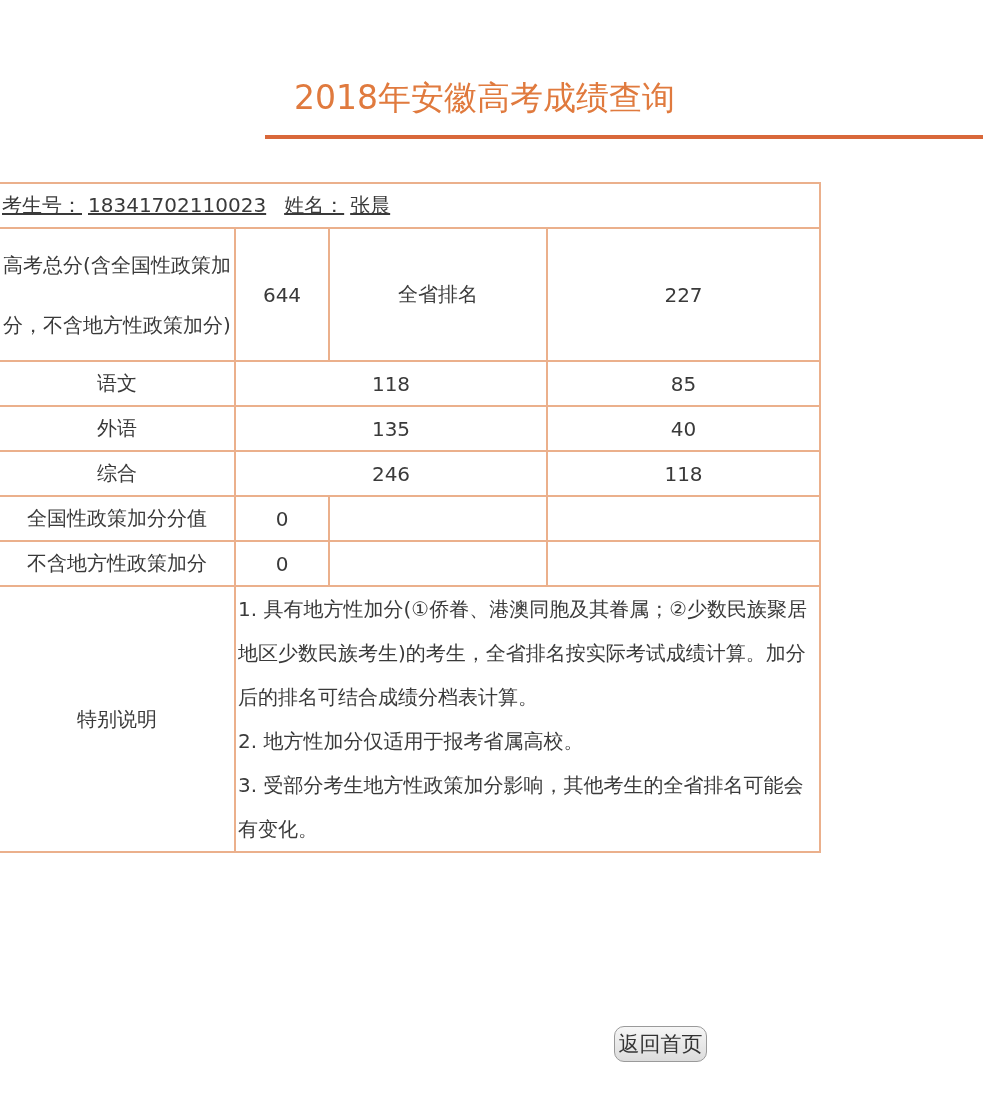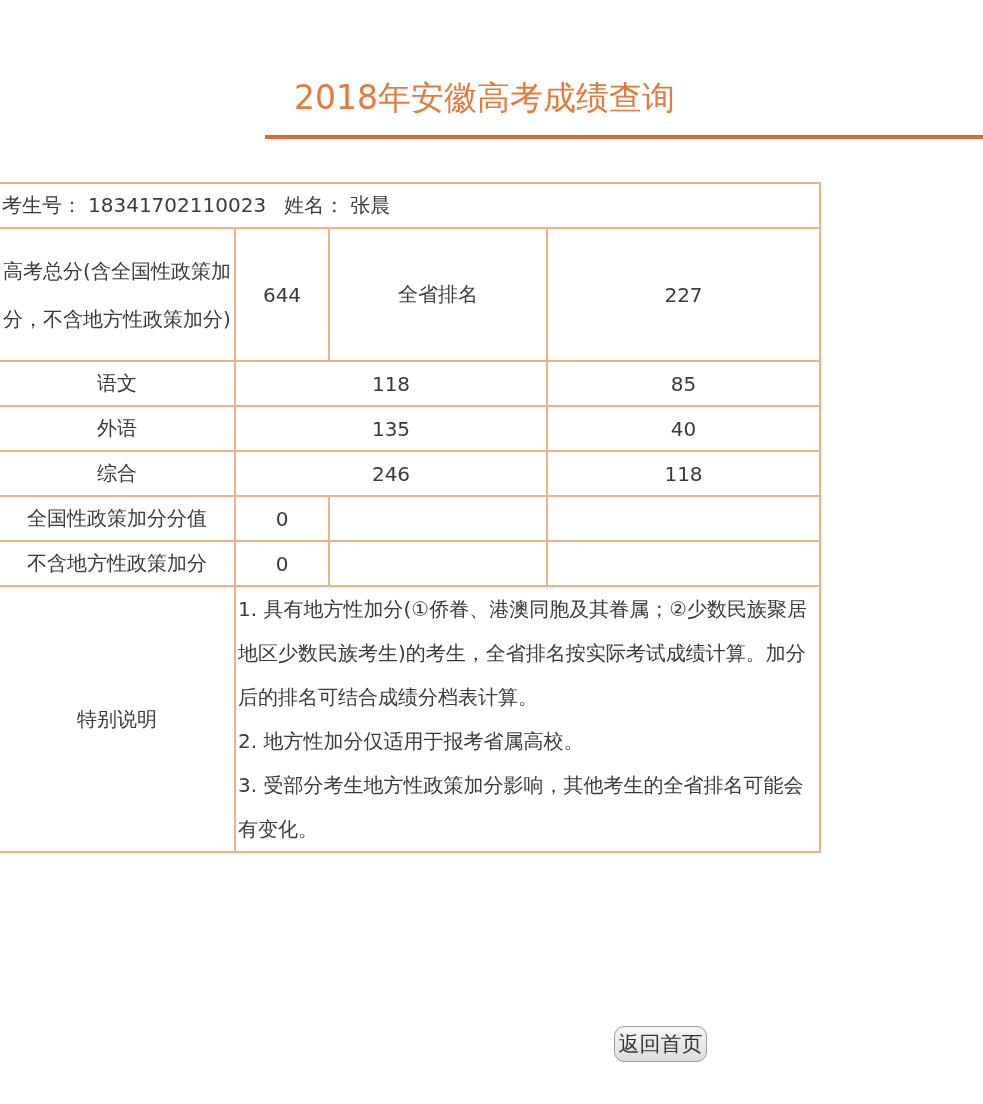--- a/index.html
+++ b/index.html
@@ -27,23 +27,23 @@
       font-size: 20px;
     }
     table.score td {
       border: 2px solid #ebb08c;
       text-align: center;
       vertical-align: middle;
       padding: 0;
       color: #3a3a3a;
     }
     .r-info td { height: 43px; }
-    .r-info td.info { text-align: left; padding-left: 2px; }
+    .r-info td.info { text-align: left; padding-left: 2px; text-decoration: underline; }
     .r-total td { height: 131px; }
-    .r-total td.label { line-height: 48px; font-size: 20px; }
+    .r-total td.label { line-height: 60px; font-size: 20px; }
     .r-std td { height: 43px; }
     .r-note td { height: 262px; }
     .r-note td.notes {
       text-align: left; vertical-align: top; line-height: 44px;
       padding: 0 0 0 2px; font-size: 20px;
     }
     .note-line { display: block; }
     .gap { display: inline-block; width: 18px; }
     .back-btn {
       position: absolute; left: 614px; top: 1026px;

